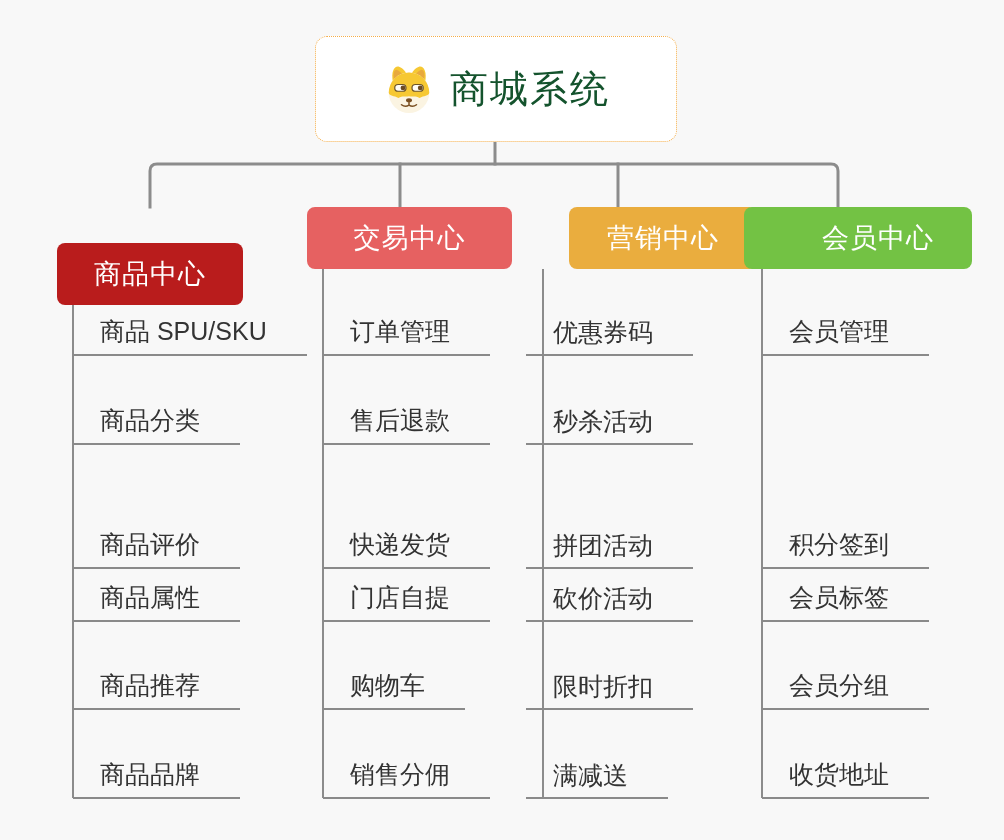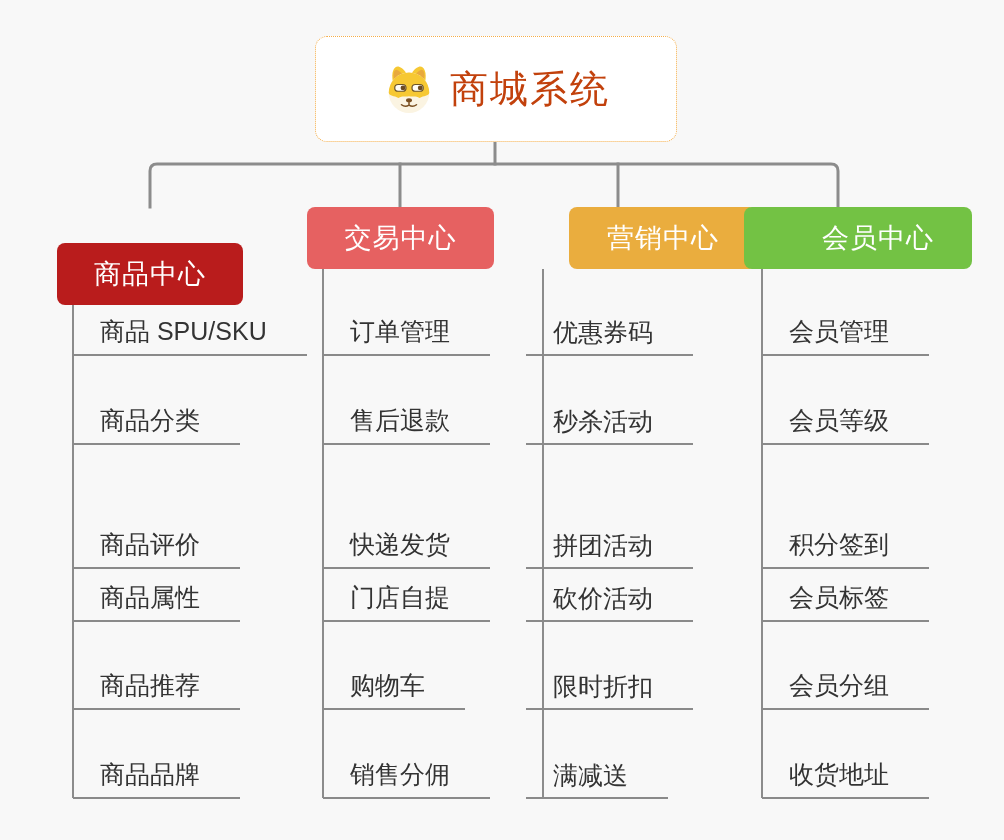--- a/index.html
+++ b/index.html
@@ -14,21 +14,21 @@
     font-size:38px;letter-spacing:2px;cursor:default;
   }
   .root-node .icon{width:54px;height:54px;flex:0 0 auto;display:block;}
 
   .branch-header{
     position:absolute;top:207px;height:62px;border-radius:8px;
     display:flex;align-items:center;justify-content:center;
     color:#ffffff;font-size:27px;letter-spacing:1px;cursor:default;
   }
   .b0{left:57px;width:186px;}
-  .b1{left:307px;width:187px;}
+  .b1{left:307px;width:205px;}
   .b2{left:525px;width:188px;margin-left:44px;}
   .b3{left:744px;width:188px;}
 
   .leaf{
     position:absolute;height:40px;box-sizing:border-box;
     border-bottom:2px solid #8a8a8a;
     padding:0 40px 6px 27px;
     display:flex;align-items:flex-end;
     font-size:25px;color:#333333;white-space:nowrap;cursor:default;
   }
@@ -56,21 +56,21 @@
       <path d="M618 164 L618 207"></path>
     </g>
     <g fill="none" stroke-width="2" stroke="#8c8c8c">
       <path d="M73 269 L73 798"></path>
       <path d="M323 269 L323 798"></path>
       <path d="M543 269 L543 798"></path>
       <path d="M762 269 L762 798"></path>
     </g>
   </svg>
 
-  <div class="root-node" style="color: #c2410c; border-color: rgb(245, 174, 74);">
+  <div class="root-node" style="color: #14532d; border-color: rgb(245, 174, 74);">
     <svg class="icon" viewBox="0 0 72 72" xmlns="http://www.w3.org/2000/svg">
       <path d="M15 29 C11 12 17 5 22 6 C28 8 32 13 33.5 19 Z" fill="#f6c833"></path>
       <path d="M57 29 C61 12 55 5 50 6 C44 8 40 13 38.5 19 Z" fill="#f6c833"></path>
       <path d="M16 23 C14 14 17 10 20 10.5 C23 11.5 26 14 27 17 Z" fill="#e8a93d"></path>
       <path d="M56 23 C58 14 55 10 52 10.5 C49 11.5 46 14 45 17 Z" fill="#e8a93d"></path>
       <circle cx="36" cy="41" r="27" fill="#fbf4e2"></circle>
       <path d="M9 41 A27 27 0 0 1 63 41 C62 46 56 44.5 50 48 C45 44.5 40 47 36 45.5 C32 47 27 44.5 22 48 C16 44.5 10 46 9 41 Z" fill="#f6c833"></path>
       <rect x="17" y="30" width="15" height="9" rx="4.5" fill="#fffdf5" stroke="#6b5327" stroke-width="1.6"></rect>
       <rect x="40" y="30" width="15" height="9" rx="4.5" fill="#fffdf5" stroke="#6b5327" stroke-width="1.6"></rect>
       <circle cx="28" cy="34.5" r="3.2" fill="#6b4a22"></circle>
@@ -147,23 +147,20 @@
   <div class="leaf c2 r4">
       <span>限时折扣</span>
     </div>
   <div class="leaf c2 r5">
       <span>满减送</span>
     </div>
 
   <div class="leaf c3 r0">
       <span>会员管理</span>
     </div>
-  <div class="leaf c3 r1">
-      <span>会员等级</span>
-    </div>
   <div class="leaf c3 r2">
       <span>积分签到</span>
     </div>
   <div class="leaf c3 r3">
       <span>会员标签</span>
     </div>
   <div class="leaf c3 r4">
       <span>会员分组</span>
     </div>
   <div class="leaf c3 r5">

